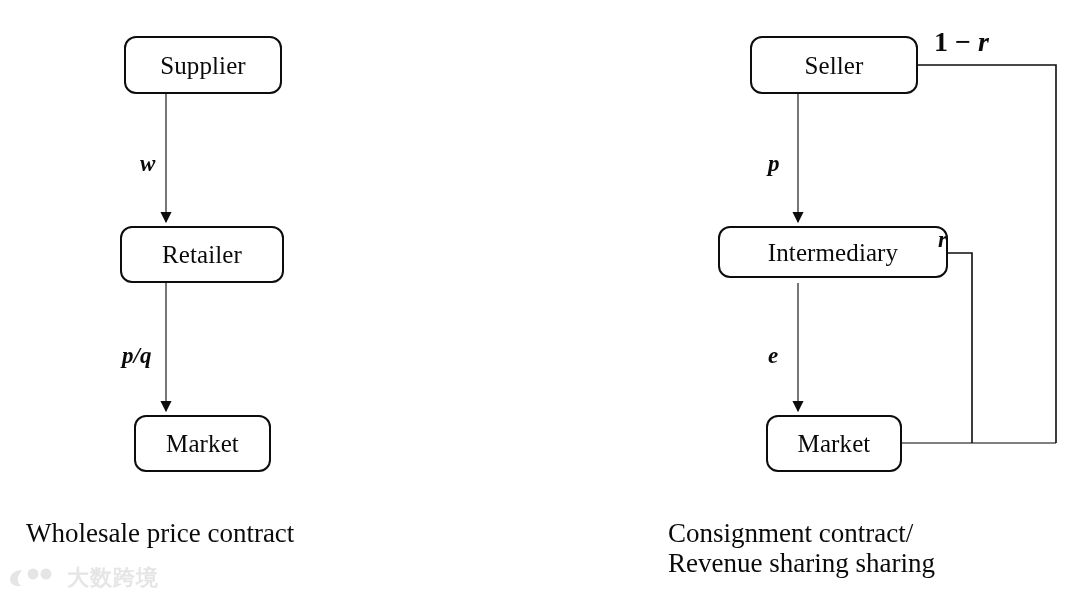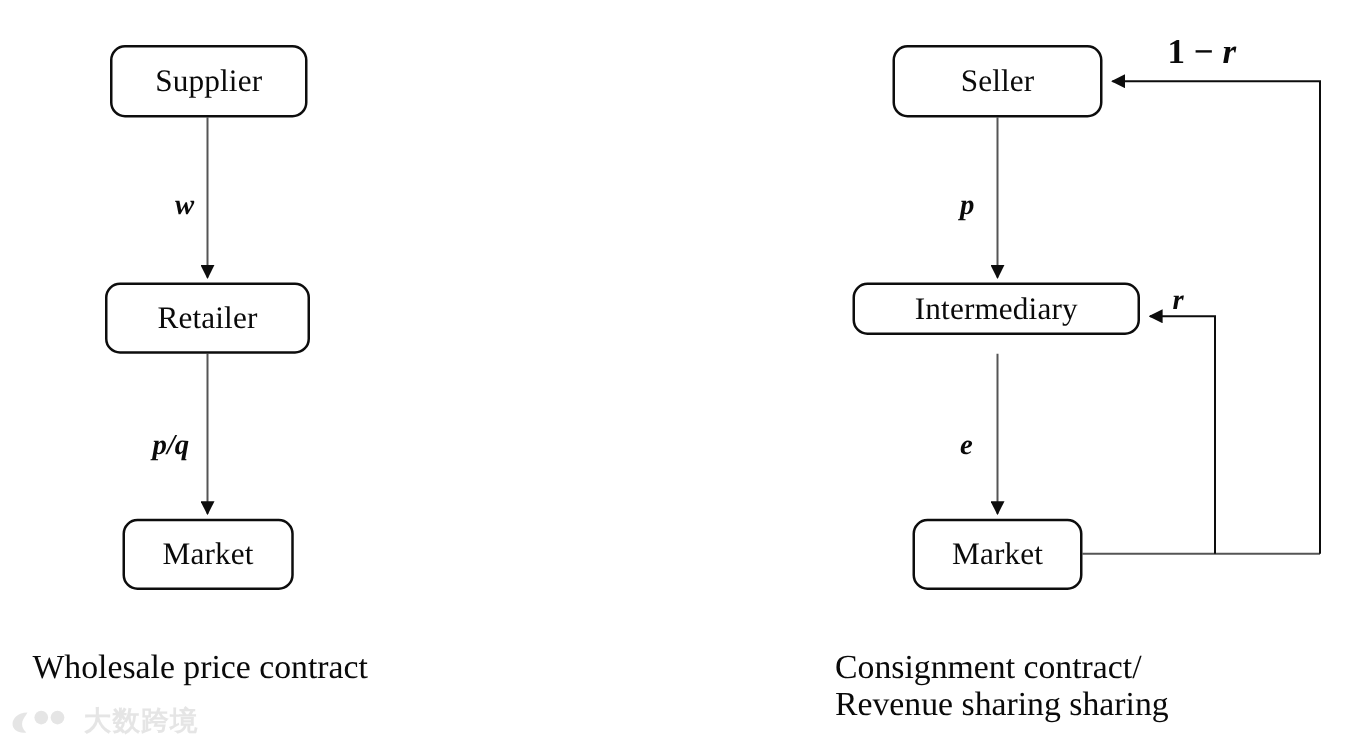--- a/index.html
+++ b/index.html
@@ -34,30 +34,31 @@
     background: #ffffff;
     display: flex;
     align-items: center;
     justify-content: center;
     font-family: "Liberation Serif", "DejaVu Serif", serif;
     font-size: 25px;
     line-height: 1;
     color: #0a0a0a;
     letter-spacing: 0.1px;
     white-space: nowrap;
+    margin-left: 36px;
   }
 
   
   #node-supplier { left: 88px;  top: 36px;  width: 158px; height: 58px; }
   #node-retailer { left: 84px;  top: 226px; width: 164px; height: 57px; text-align: center; }
   #node-market-left { left: 98px; top: 415px; width: 137px; height: 57px; }
 
   
   #node-seller { left: 714px; top: 36px;  width: 168px; height: 58px; }
-  #node-intermediary { left: 682px; top: 226px; width: 230px; height: 42px; }
+  #node-intermediary { left: 682px; top: 226px; width: 230px; height: 52px; }
   #node-market-right { left: 730px; top: 415px; width: 136px; height: 57px; }
 
   
   .edge-label {
     position: absolute;
     font-family: "Liberation Serif", "DejaVu Serif", serif;
     font-style: italic;
     font-weight: bold;
     font-size: 23px;
     line-height: 1;

